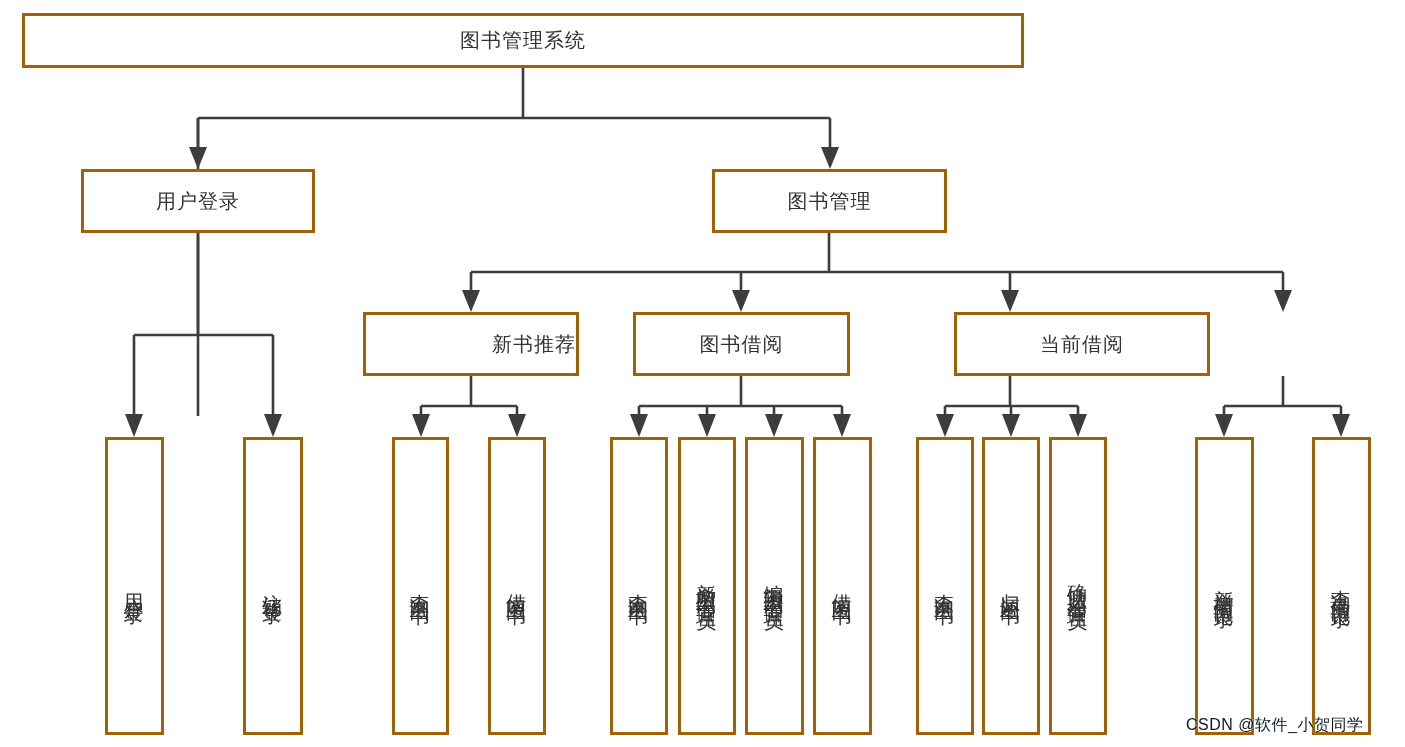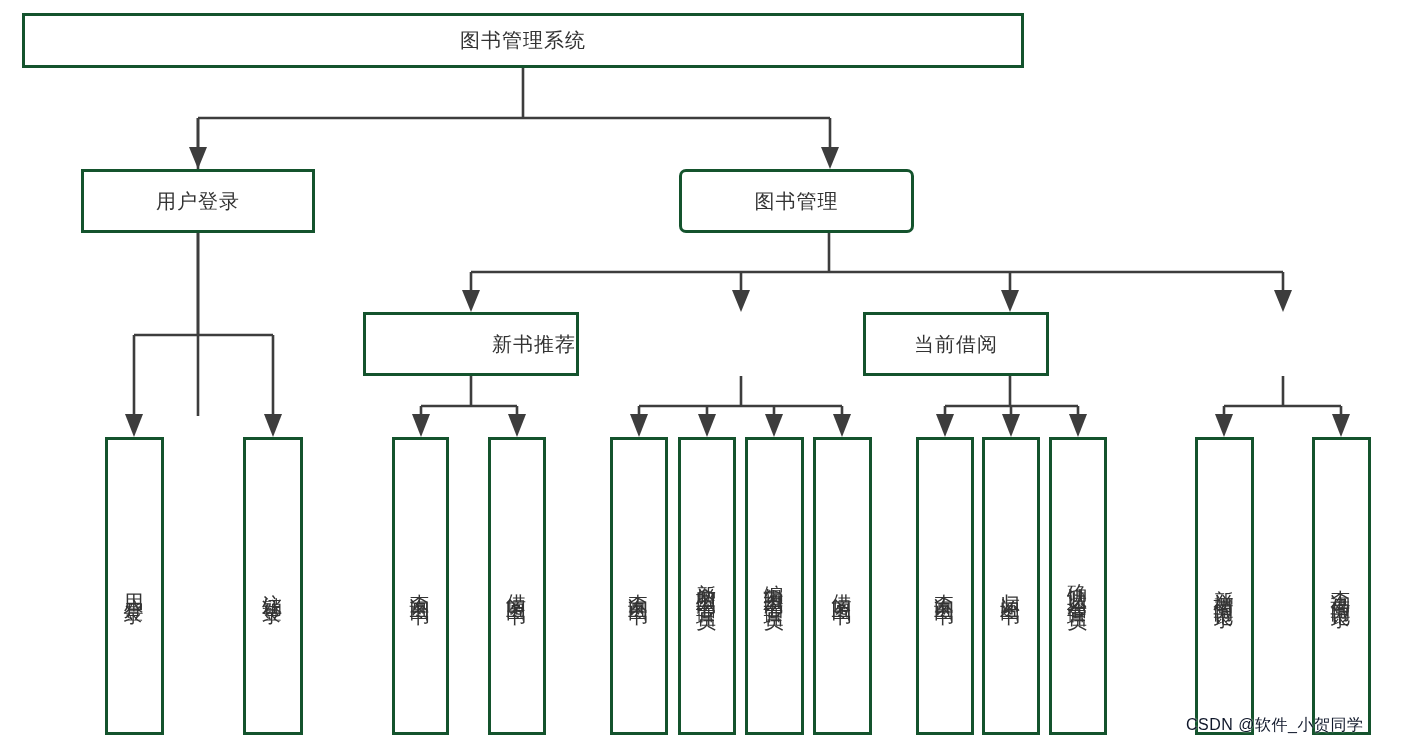--- a/index.html
+++ b/index.html
@@ -7,21 +7,21 @@
     width:1405px;height:747px;
     background:#ffffff;
     font-family:"Liberation Sans","DejaVu Sans",sans-serif;
     position:relative;overflow:hidden;
   }
   #stage{position:relative;width:1405px;height:747px;background:#ffffff;}
   #wires{position:absolute;left:0;top:0;z-index:1;}
   .box{
     position:absolute;
     background:#ffffff;
-    border:3px solid #14532d;
+    border:3px solid #a16207;
     box-sizing:border-box;
     display:flex;align-items:center;justify-content:center;
     color:#333333;
     z-index:2;
   }
   .box .lbl{
     font-size:20px;
     letter-spacing:1px;
     color:#333333;
     white-space:nowrap;
@@ -91,28 +91,31 @@
     </g>
   </svg>
 
   <div class="box" style="left:22px;top:13px;width:1002px;height:55px;">
     <span class="lbl">图书管理系统</span>
   </div>
 
   <div class="box" style="left:81px;top:169px;width:234px;height:64px;">
     <span class="lbl">用户登录</span>
   </div>
-  <div class="box" style="left:679px;top:169px;width:235px;height:64px;border-radius:7px;">
+  <div class="box" style="left:712px;top:169px;width:235px;height:64px;">
     <span class="lbl">图书管理</span>
   </div>
 
   <div class="box" style="left:363px;top:312px;width:216px;height:64px;justify-content:flex-end;">
     <span class="lbl">新书推荐</span>
   </div>
-  <div class="box" style="left:863px;top:312px;width:186px;height:64px;">
+  <div class="box" style="left:633px;top:312px;width:217px;height:64px;">
+    <span class="lbl">图书借阅</span>
+  </div>
+  <div class="box" style="left:954px;top:312px;width:256px;height:64px;">
     <span class="lbl">当前借阅</span>
   </div>
 
   <div class="box vbox" style="left:105px;top:437px;width:59px;height:298px;">
     <span class="lbl">用户登录</span>
   </div>
   <div class="box vbox" style="left:243px;top:437px;width:60px;height:298px;">
     <span class="lbl">注销登录</span>
   </div>
 

